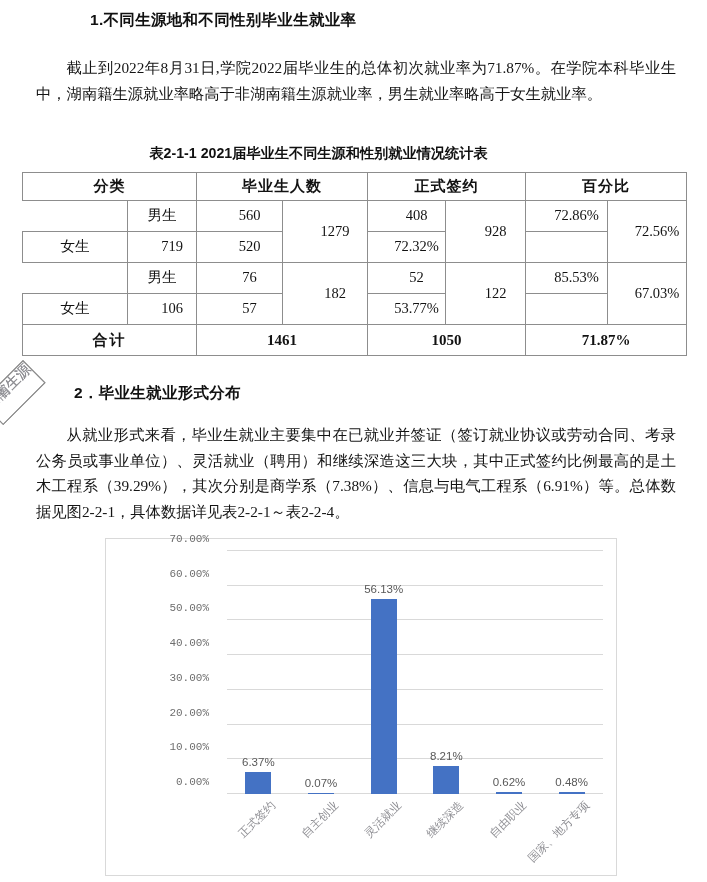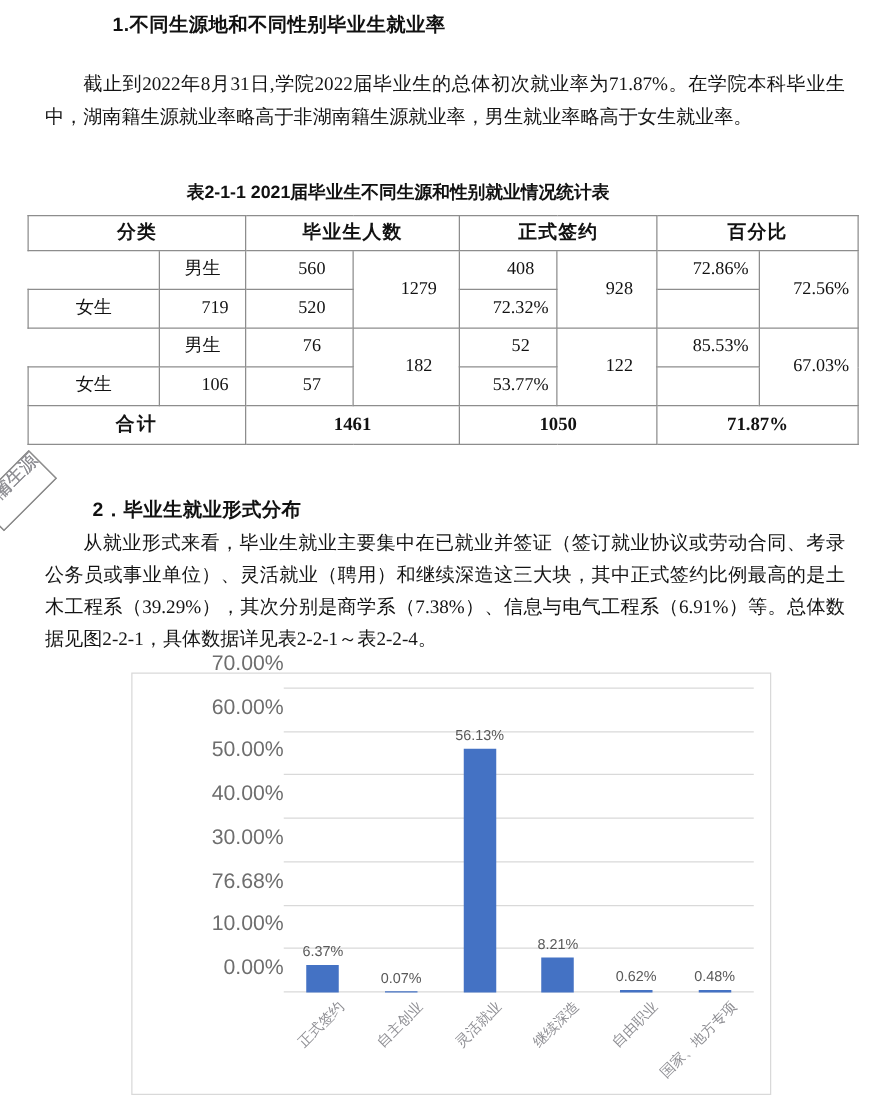--- a/index.html
+++ b/index.html
@@ -20,21 +20,21 @@
   .section-heading {
     position: absolute;
     font-family: "Liberation Sans", "DejaVu Sans", sans-serif;
     font-weight: bold;
     font-size: 15.5px;
     letter-spacing: 0.3px;
     color: #111111;
     white-space: nowrap;
   }
   #heading-1 { left: 74px; top: 10px; margin-left: 16px; }
-  #heading-2 { left: 74px; top: 398px; }
+  #heading-2 { left: 74px; top: 383px; }
 
   
   .body-para {
     position: absolute;
     font-family: "Liberation Serif", "DejaVu Serif", serif;
     font-size: 15.3px;
     line-height: 25.5px;
     color: #141414;
     text-align: justify;
     text-justify: inter-ideograph;
@@ -125,24 +125,24 @@
   .gridline {
     position: absolute;
     left: 0;
     width: 100%;
     height: 1px;
     background: #d9d9d9;
   }
   .ytick {
     position: absolute;
     right: 100%;
-    margin-right: 0;
+    margin-right: 18px;
     transform: translateY(-50%);
-    font-family: Liberation Sans, sans-serif;
-    font-size: 17px;
+    font-family: Liberation Mono, monospace;
+    font-size: 11px;
     color: #6e6e6e;
     white-space: nowrap;
   }
   .bar {
     position: absolute;
     bottom: 0;
     background: #4472c4;
   }
   .bar-label {
     position: absolute;
@@ -238,21 +238,21 @@
 
 <div class="body-para" id="para-2">从就业形式来看，毕业生就业主要集中在已就业并签证（签订就业协议或劳动合同、考录公务员或事业单位）、灵活就业（聘用）和继续深造这三大块，其中正式签约比例最高的是土木工程系（39.29%），其次分别是商学系（7.38%）、信息与电气工程系（6.91%）等。总体数据见图2-2-1，具体数据详见表2-2-1～表2-2-4。</div>
 
 <div id="chart-frame">
   <div id="plot-area">
       <div class="gridline" style="bottom: 0px; background: rgb(217, 217, 217);"></div>
       <div class="ytick" style="bottom: 0px; color: rgb(110, 110, 110);">0.00%</div>
       <div class="gridline" style="bottom: 34.7143px; background: rgb(217, 217, 217);"></div>
       <div class="ytick" style="bottom: 34.7143px; color: rgb(110, 110, 110);">10.00%</div>
       <div class="gridline" style="bottom: 69.4286px; background: rgb(217, 217, 217);"></div>
-      <div class="ytick" style="bottom: 69.4286px; color: rgb(110, 110, 110);">76.68%</div>
+      <div class="ytick" style="bottom: 69.4286px; color: rgb(110, 110, 110);">20.00%</div>
       <div class="gridline" style="bottom: 104.143px; background: rgb(217, 217, 217);"></div>
       <div class="ytick" style="bottom: 104.143px; color: rgb(110, 110, 110);">30.00%</div>
       <div class="gridline" style="bottom: 138.857px; background: rgb(217, 217, 217);"></div>
       <div class="ytick" style="bottom: 138.857px; color: rgb(110, 110, 110);">40.00%</div>
       <div class="gridline" style="bottom: 173.571px; background: rgb(217, 217, 217);"></div>
       <div class="ytick" style="bottom: 173.571px; color: rgb(110, 110, 110);">50.00%</div>
       <div class="gridline" style="bottom: 208.286px; background: rgb(217, 217, 217);"></div>
       <div class="ytick" style="bottom: 208.286px; color: rgb(110, 110, 110);">60.00%</div>
       <div class="gridline" style="bottom: 243px; background: rgb(217, 217, 217);"></div>
       <div class="ytick" style="bottom: 243px; color: rgb(110, 110, 110);">70.00%</div>

